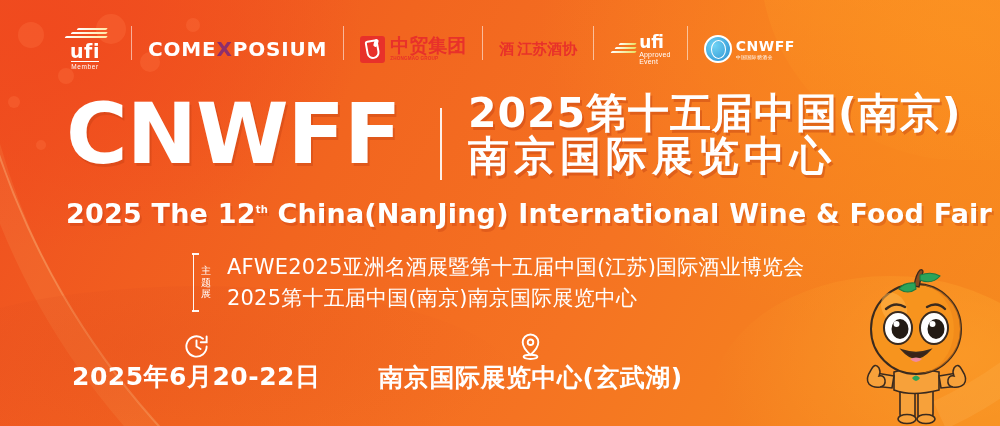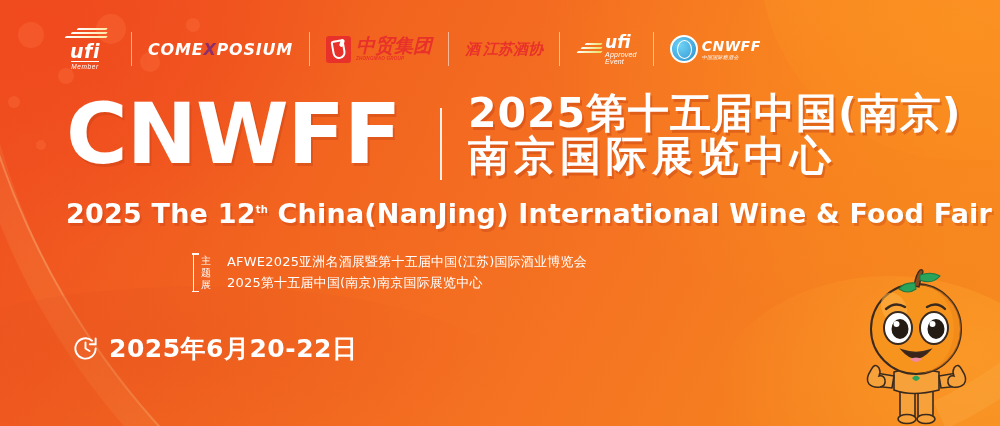--- a/index.html
+++ b/index.html
@@ -42,36 +42,36 @@
       border-radius:0 0 0 200px;}
   .blobBR{position:absolute;width:360px;height:260px;right:-70px;bottom:-110px;
       background:radial-gradient(ellipse at 70% 30%,rgba(255,165,45,.55),rgba(255,165,45,0) 70%);
       border-radius:50%;}
   .blobBL{position:absolute;width:640px;height:200px;left:-120px;bottom:-60px;
       background:radial-gradient(ellipse at 40% 30%,rgba(226,78,30,.30),rgba(226,78,30,0) 70%);
       border-radius:50%;}
   .bokeh{position:absolute;border-radius:50%;background:rgba(255,120,70,.30);}
 
   
-  .logo-strip{position:absolute;left:55px;top:26px;height:46px;display:flex;align-items:center;gap:2px;font-style:italic;}
+  .logo-strip{position:absolute;left:55px;top:26px;height:46px;display:flex;align-items:flex-start;gap:2px;}
   .logo-sep{width:1px;height:34px;background:rgba(255,255,255,.55);margin:0 14px;}
   .logo{display:flex;align-items:center;justify-content:center;height:46px;}
 
   .ufi-logo{flex-direction:column;justify-content:center;width:60px;}
   .ufi-wing{width:44px;height:13px;position:relative;margin-bottom:1px;}
   .ufi-wing i{position:absolute;right:0;height:2.4px;border-radius:2px;
       background:linear-gradient(90deg,#ffffff,#ffe9a8);transform:skewX(-38deg);}
   .ufi-wing i:nth-child(1){top:0;width:30px;}
   .ufi-wing i:nth-child(2){top:4px;width:36px;}
   .ufi-wing i:nth-child(3){top:8px;width:42px;}
   .ufi-text{font-size:19px;font-weight:700;color:#fff;line-height:.95;letter-spacing:.5px;font-family:"DejaVu Sans",sans-serif;}
   .ufi-sub{font-size:6.5px;color:#fff;background:rgba(255,255,255,.0);letter-spacing:.6px;margin-top:1px;
       border-top:1.5px solid #fff;padding-top:1px;}
 
-  .comex{font-size:16px;font-weight:800;color:#fff;letter-spacing:.8px;
+  .comex{font-size:20px;font-weight:800;color:#fff;letter-spacing:.8px;
       font-family:"DejaVu Sans",sans-serif;position:relative;white-space:nowrap;}
   .comex .xx{color:#8c2f6d;}
 
   .zm-logo{display:flex;align-items:center;gap:5px;}
   .zm-mark{width:25px;height:27px;background:#e8312a;border-radius:3px;position:relative;}
   .zm-mark::before{content:"";position:absolute;left:6px;top:4px;width:9px;height:15px;
       border:2.5px solid #fff;border-radius:3px 3px 7px 7px;transform:rotate(-10deg);}
   .zm-mark::after{content:"";position:absolute;left:14px;top:3px;width:4px;height:8px;
       background:#fff;border-radius:2px;transform:rotate(18deg);}
   .zm-txt{display:flex;flex-direction:column;line-height:1;}
@@ -132,26 +132,26 @@
   .sub-badge{
     width:20px;display:flex;flex-direction:column;justify-content:center;align-items:center;
     color:#fff;font-size:10px;line-height:1.18;letter-spacing:0;padding:2px 2px;
     border-left:1.6px solid rgba(255,255,255,.95);
     position:relative;
   }
   .sub-badge::before,.sub-badge::after{content:"";position:absolute;left:-1.6px;width:7px;height:1.6px;background:rgba(255,255,255,.95);}
   .sub-badge::before{top:0;}
   .sub-badge::after{bottom:0;}
   .sub-lines{display:flex;flex-direction:column;justify-content:center;gap:3px;}
-  .sub-lines div{font-size:13px;color:#fff;white-space:nowrap;letter-spacing:.2px;
+  .sub-lines div{font-size:21px;color:#fff;white-space:nowrap;letter-spacing:.2px;
       font-family:"DejaVu Sans","Liberation Sans",sans-serif;}
 
   
   .info{position:absolute;left:72px;top:332px;display:flex;align-items:center;gap:58px;}
-  .info-item{display:flex;align-items:center;gap:10px;}
+  .info-item{display:flex;align-items:center;flex-direction:column;}
   .info-item .txt{font-size:25px;font-weight:700;color:#fff;white-space:nowrap;letter-spacing:.5px;
       font-family:"DejaVu Sans","Liberation Sans",sans-serif;}
   .ico{flex:0 0 auto;display:block;}
 
   
   .mascot{position:absolute;right:18px;bottom:0px;width:140px;height:160px;}
 </style>
 </head>
 <body>
 
@@ -261,20 +261,28 @@
 
   <div class="info">
     <div class="info-item">
       <svg class="ico" width="27" height="27" viewBox="0 0 24 24" fill="none" stroke="#ffffff" stroke-width="1.7" stroke-linecap="round">
         <path d="M21 12a9 9 0 1 1-3.2-6.9"></path>
         <polyline points="21,3 21,8.2 15.8,8.2" fill="none"></polyline>
         <polyline points="12,6.6 12,12 15.6,14.2"></polyline>
       </svg>
       <span class="txt">2025年6月20-22日</span>
     </div>
+    <div class="info-item">
+      <svg class="ico" width="27" height="29" viewBox="0 0 24 26" fill="none" stroke="#ffffff" stroke-width="1.7" stroke-linecap="round">
+        <path d="M12 2.2c-3.9 0-7 3.1-7 7 0 5.1 7 11.3 7 11.3s7-6.2 7-11.3c0-3.9-3.1-7-7-7z"></path>
+        <circle cx="12" cy="9.2" r="2.5"></circle>
+        <ellipse cx="12" cy="22.3" rx="6.2" ry="1.9"></ellipse>
+      </svg>
+      <span class="txt">南京国际展览中心(玄武湖)</span>
+    </div>
   </div>
 
   <svg class="mascot" viewBox="0 0 140 160">
 
     <path d="M58 118 L58 148 Q58 153 63 153 L69 153 Q73 153 73 149 L73 118 Z" fill="#f7a13a" stroke="#3a2a1e" stroke-width="1.6"></path>
     <path d="M76 118 L76 149 Q76 153 80 153 L86 153 Q91 153 91 148 L91 118 Z" fill="#f7a13a" stroke="#3a2a1e" stroke-width="1.6"></path>
     <ellipse cx="65" cy="153" rx="9" ry="4.5" fill="#f7a13a" stroke="#3a2a1e" stroke-width="1.6"></ellipse>
     <ellipse cx="84" cy="153" rx="9" ry="4.5" fill="#f7a13a" stroke="#3a2a1e" stroke-width="1.6"></ellipse>
 
     <path d="M52 106 Q70 100 97 106 L97 124 Q70 131 52 124 Z" fill="#f7a13a" stroke="#3a2a1e" stroke-width="1.6"></path>

